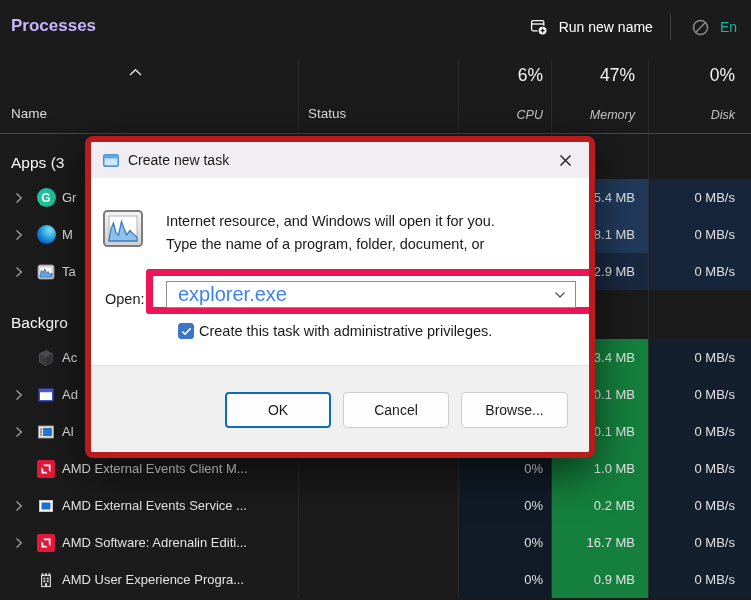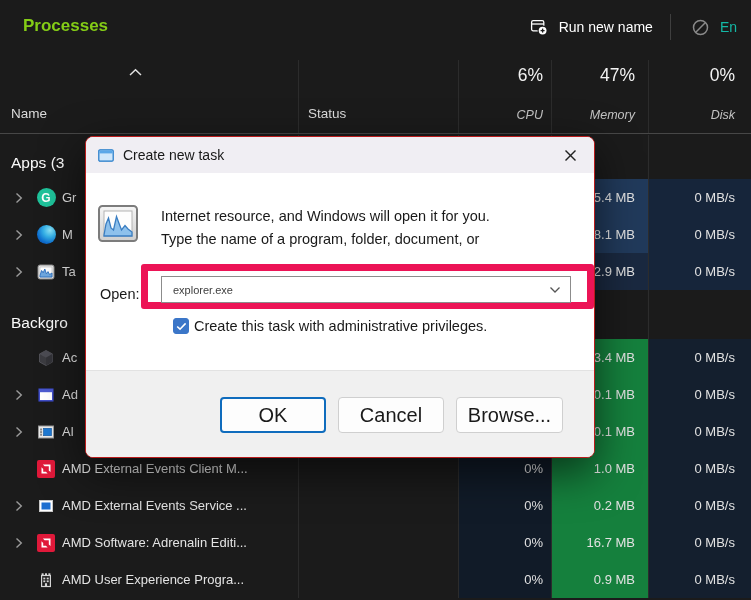--- a/index.html
+++ b/index.html
@@ -4,21 +4,21 @@
 <style>
   html,body{margin:0;padding:0;}
   body{
     width:751px;height:600px;position:relative;overflow:hidden;
     background:#1b1b1b;color:#e8e8e8;
     font-family:"Liberation Sans",sans-serif;
     -webkit-font-smoothing:antialiased;
   }
   
   .toolbar{position:absolute;top:0;left:0;width:751px;height:54px;}
-  .tm-title{position:absolute;left:11px;top:16px;font-size:17px;font-weight:700;color:#84cc16;margin-left:12px;}
+  .tm-title{position:absolute;left:11px;top:16px;font-size:17px;font-weight:700;color:#c4b5fd;}
   .toolbar-right{position:absolute;right:0;top:0;height:54px;display:flex;align-items:center;padding-right:6px;}
   .tool-btn{display:flex;align-items:center;gap:11px;background:none;border:none;color:#fff;
     font-family:inherit;font-size:14px;padding:6px 8px;border-radius:4px;cursor:default;white-space:nowrap;}
   .tool-btn.disabled{color:#14b8a6;}
   .tb-divider{width:1px;height:26px;background:#3f3f3f;margin:0 13px 0 9px;}
   
   .grid-cols{display:grid;grid-template-columns:298px 160px 93px 97px 103px;}
   .theader{position:absolute;top:60px;left:0;width:751px;height:74px;border-bottom:1px solid #474747;box-sizing:border-box;}
   .hcell{position:relative;border-left:1px solid #2c2c2c;}
   .hcell:first-child{border-left:none;}
@@ -45,41 +45,41 @@
   .vc{display:flex;align-items:center;justify-content:flex-end;font-size:13px;color:#e2e2e2;}
   .cpu-tint{background:#111b28;}
   .mem-high{background:#213a5b;} .mem-mid{background:#15803d;} .mem-low{background:#1a2940;}
   .disk-mid{background:#16253a;} .disk-low{background:#141f2e;}
   
   .ic-circle{width:19px;height:19px;border-radius:50%;display:flex;align-items:center;justify-content:center;}
   .ic-grammarly{background:#1fc39b;color:#fff;font-size:12px;font-weight:700;}
   .ic-edge{background:radial-gradient(circle at 68% 28%, #8fe6f9 0%, #36b2e8 35%, #0e6fd0 68%, #123e8c 100%);}
   .ic-amd{width:18px;height:18px;border-radius:2px;background:#e0193a;display:flex;align-items:center;justify-content:center;}
   
-  .dialog{position:absolute;left:85px;top:136px;width:510px;height:322px;background:#fff;border:1px solid #b91c1c;
+  .dialog{position:absolute;left:85px;top:136px;width:510px;height:322px;background:#fff;border:6px solid #b91c1c;
     border-radius:8px;box-shadow:0 14px 44px rgba(0,0,0,.6);z-index:10;box-sizing:border-box;overflow:hidden;}
   .dlg-titlebar{height:36px;background:#f0eef3;display:flex;align-items:center;padding:0 8px 0 12px;}
   .dlg-title{font-size:14px;color:#191919;margin-left:9px;}
   .dlg-close{margin-left:auto;width:32px;height:28px;display:flex;align-items:center;justify-content:center;background:none;border:none;cursor:default;}
   .dlg-body{position:relative;height:200px;background:#fff;}
   .graph-icon{position:absolute;left:12px;top:32px;}
   .dlg-text{position:absolute;left:75px;top:32px;font-size:14.5px;line-height:22.5px;color:#191919;}
   .open-label{position:absolute;left:14px;top:113px;font-size:14.5px;color:#191919;}
   .hl-rect{position:absolute;left:55px;top:91px;width:453px;height:45px;border:7px solid #ec1456;border-radius:3px;box-sizing:border-box;z-index:3;}
   .combo{position:absolute;left:75px;top:103px;width:410px;height:27px;box-sizing:border-box;background:#fff;border:1px solid #8c8c8c;
     display:flex;align-items:center;z-index:4;}
-  .combo input{flex:1;border:none;outline:none;background:transparent;font-family:inherit;font-size:11px;color:#404040;padding:0 0 0 11px;}
+  .combo input{flex:1;border:none;outline:none;background:transparent;font-family:inherit;font-size:20px;color:#3b82f6;padding:0 0 0 11px;}
   .combo .dd{width:30px;display:flex;align-items:center;justify-content:center;}
   .chkbox{position:absolute;left:87px;top:145px;width:16px;height:16px;border-radius:3px;border:1px solid #7a7a7a;box-sizing:border-box;
     display:flex;align-items:center;justify-content:center;background:#fff;}
   .chkbox.checked{background:#3b76c8;border-color:#3b76c8;}
   .chk-label{position:absolute;left:108px;top:145px;font-size:14.5px;color:#191919;}
   .dlg-footer{position:absolute;left:0;right:0;bottom:0;height:86px;background:#f0f0f0;border-top:1px solid #e2e2e2;}
   .dbtn{position:absolute;top:26px;height:36px;border-radius:4px;background:#fdfdfd;border:1px solid #cfcfcf;
-    font-family:inherit;font-size:20px;color:#1a1a1a;display:flex;align-items:center;justify-content:center;cursor:default;box-sizing:border-box;}
+    font-family:inherit;font-size:14px;color:#1a1a1a;display:flex;align-items:center;justify-content:center;cursor:default;box-sizing:border-box;}
   .dbtn-ok{left:134px;width:106px;border:2px solid #0f6cbd;}
   .dbtn-cancel{left:252px;width:106px;}
   .dbtn-browse{left:370px;width:107px;}
 </style>
 </head>
 <body>
 
 <div class="toolbar">
   <div class="tm-title">Processes</div>
   <div class="toolbar-right">

